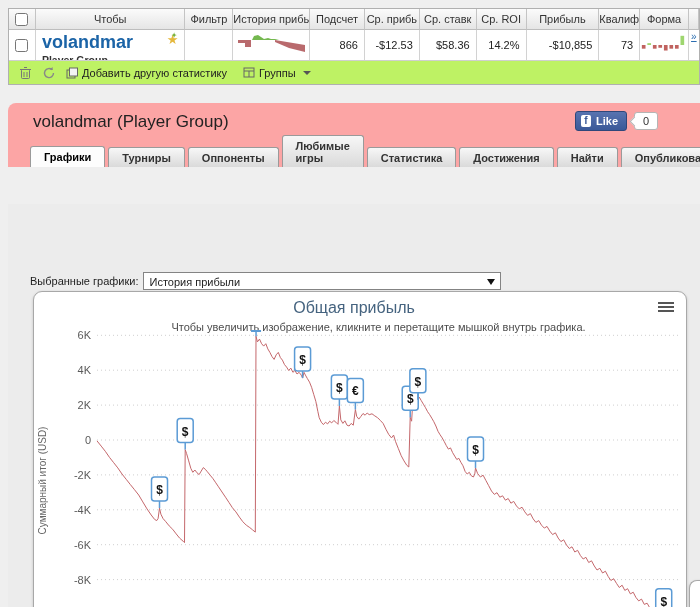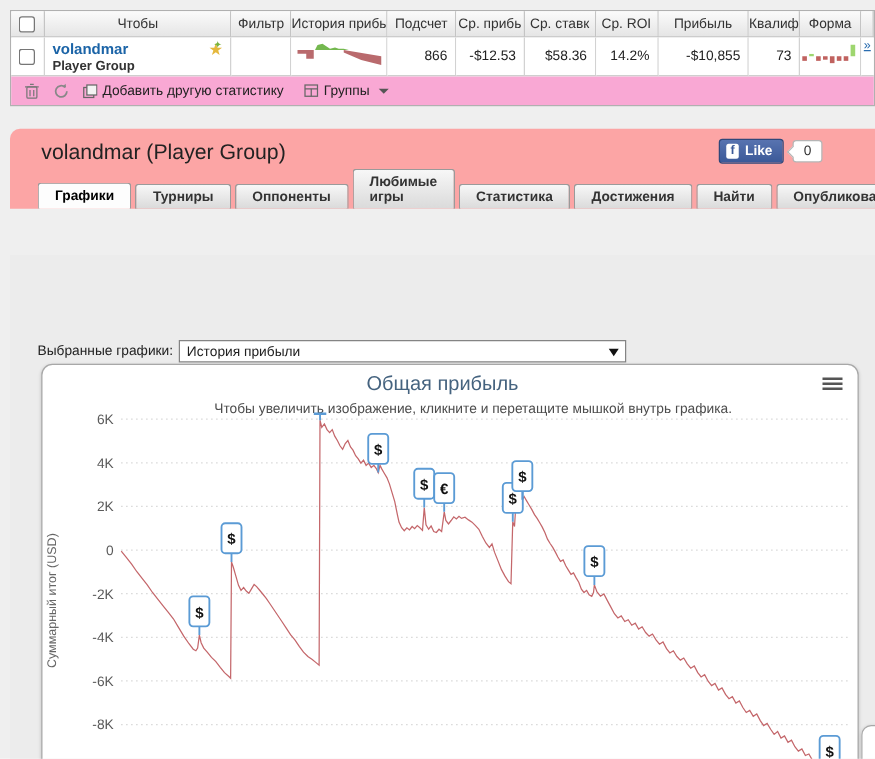--- a/index.html
+++ b/index.html
@@ -23,28 +23,28 @@
   .c5{width:55px;}
   .c6{width:57px;}
   .c7{width:50px;}
   .c8{width:73px;}
   .c9{width:41px;}
   .c10{width:49px;display:flex;align-items:center;justify-content:center;}
   .c11{width:10px;border-right:none;}
   .num{text-align:right;padding:0 6px;line-height:30px;}
   .neg{color:#c86a6a;}
   .player-cell{padding:2px 6px;position:relative;}
-  .player-link{color:#1b64a7;font-weight:bold;font-size:12px;text-decoration:none;cursor:pointer;margin-top:48px;}
+  .player-link{color:#1b64a7;font-weight:bold;font-size:18px;text-decoration:none;cursor:pointer;margin-top:48px;}
   .player-group{color:#333;font-weight:bold;font-size:10.5px;margin-top:1px;}
   .badge{position:absolute;right:6px;top:3px;font-size:13px;color:#e5b83c;line-height:13px;}
   .badge .leaf{position:absolute;right:1px;top:-4px;font-size:8px;color:#79b33d;}
   .mini-link{color:#2a6db0;text-decoration:underline;font-size:10px;padding-left:2px;cursor:pointer;}
   input[type=checkbox]{width:13px;height:13px;margin:0;}
 
-  .toolbar{display:flex;align-items:center;height:23px;background:#f9a8d4;font-size:11px;color:#222;padding-left:10px;gap:6px;}
+  .toolbar{display:flex;align-items:center;height:23px;background:#bef264;font-size:11px;color:#222;padding-left:10px;gap:6px;}
   .tool-ic{display:inline-flex;align-items:center;cursor:pointer;margin-right:4px;}
   .tool-btn{display:inline-flex;align-items:center;gap:4px;cursor:pointer;margin-right:10px;}
   .caret{display:inline-block;width:0;height:0;border-left:4px solid transparent;border-right:4px solid transparent;border-top:4px solid #555;margin-left:3px;}
 
   
   .panel{position:absolute;left:8px;top:103px;width:692px;height:501px;}
   .panel-band{position:absolute;left:0;top:0;right:0;height:64px;background:#fca5a5;border-radius:8px 0 0 0;}
   .panel-content{position:absolute;left:0;top:64px;right:0;height:437px;background:#ececec;border-radius:0 0 0 8px;margin-top:37px;}
   .panel-title{position:absolute;left:25px;top:9px;font-size:17px;color:#222;}
   .fb{position:absolute;right:42px;top:8px;display:flex;align-items:center;}

